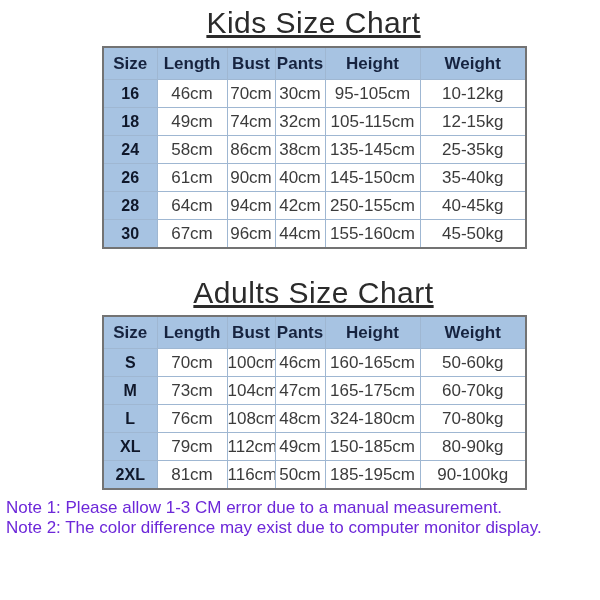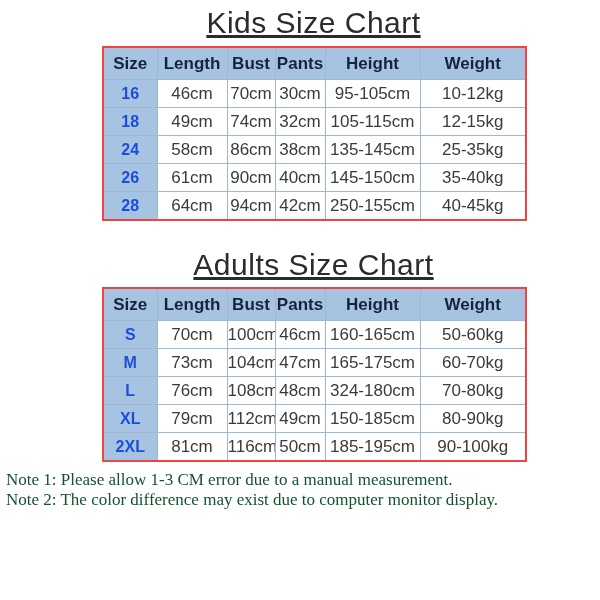--- a/index.html
+++ b/index.html
@@ -27,21 +27,21 @@
     line-height: 33px;
     text-decoration: underline;
   }
   .chart-title.kids { margin: 6px 0 7px; }
   .chart-title.adults { margin: 27px 0 6px; }
 
   table.size-table {
     border-collapse: collapse;
     table-layout: fixed;
     width: 423px;
-    border: 2px solid #ef4444;
+    border: 2px solid #737373;
   }
   table.size-table th,
   table.size-table td {
     border: 1px solid #9fb7d2;
     text-align: center;
     vertical-align: middle;
     padding: 0;
     overflow: hidden;
     white-space: nowrap;
   }
@@ -49,35 +49,34 @@
     background: #a7c3e2;
     height: 31px;
     font-size: 17px;
     font-weight: bold;
     color: #16233f;
   }
   table.size-table tbody th {
     background: #a7c3e2;
     font-size: 16px;
     font-weight: bold;
-    color: #1d4ed8;
+    color: #0f172a;
     height: 27px;
   }
   table.size-table tbody td {
     background: #ffffff;
     font-size: 17px;
     color: #3b3b3b;
     height: 27px;
   }
   .notes {
     margin: 8px 0 16px 6px;
     font-size: 17px;
     line-height: 20px;
-    color: #14532d;
-    font-family: Liberation Serif, serif;
+    color: #6d28d9;
   }
   .notes p { margin: 0; }
 </style>
 </head>
 <body>
 
 <div>
 
   <section class="chart-block">
     <h1 class="chart-title kids">Kids Size Chart</h1>
@@ -134,20 +133,28 @@
             <td>35-40kg</td>
           </tr>
           <tr>
             <th>28</th>
             <td>64cm</td>
             <td>94cm</td>
             <td>42cm</td>
             <td>250-155cm</td>
             <td>40-45kg</td>
           </tr>
+          <tr>
+            <th>30</th>
+            <td>67cm</td>
+            <td>96cm</td>
+            <td>44cm</td>
+            <td>155-160cm</td>
+            <td>45-50kg</td>
+          </tr>
         </tbody>
       </table>
   </section>
 
   <section class="chart-block">
     <h1 class="chart-title adults">Adults Size Chart</h1>
     <table class="size-table">
       <colgroup>
         <col style="width:54px">
           <col style="width:70px">

